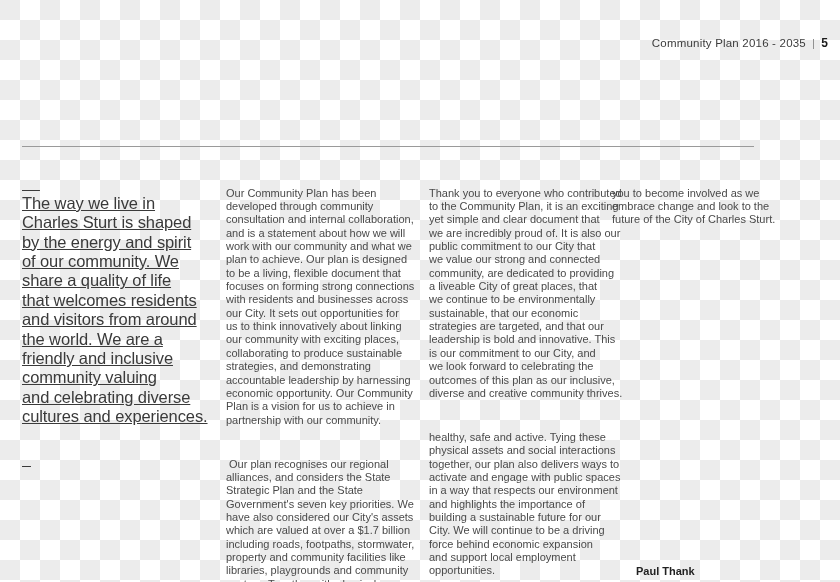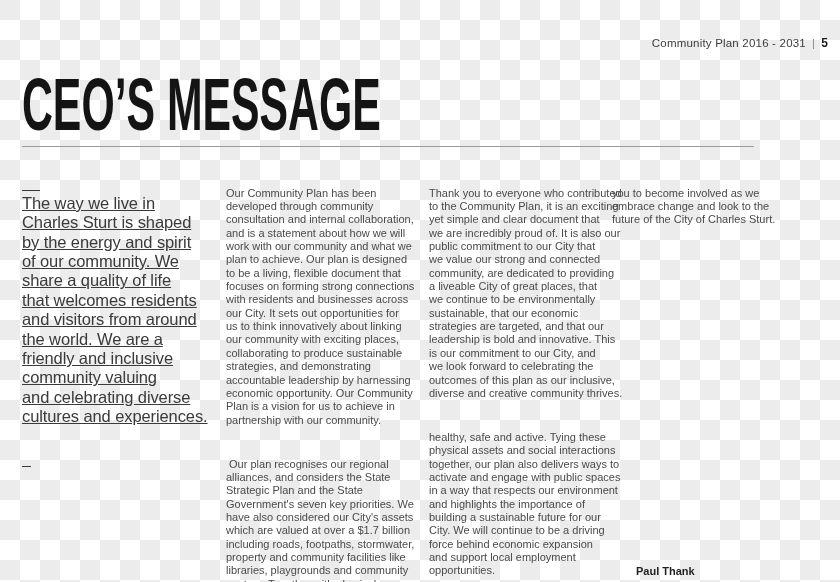--- a/index.html
+++ b/index.html
@@ -47,26 +47,23 @@
   .col4 { top:160px; left:612px; }
   .signature { position:absolute; left:636px; top:528px; white-space:pre; }
   .sig-name { font-size:11px; font-weight:bold; color:#222222; line-height:15px; }
 </style>
 </head>
 <body>
 
 <div class="canvas">
 
   <div class="header">
-    <span>Community Plan 2016 - 2031</span><span class="sep">|</span><span class="pagenum">5</span>
+    <span>Community Plan 2016 - 2035</span><span class="sep">|</span><span class="pagenum">5</span>
   </div>
 
-  <div class="title-wrap">
-    <h1 class="title">CEO’S MESSAGE</h1>
-  </div>
 
   <div class="rule"></div>
 
   <div class="col intro">
     <p>The way we live in
 Charles Sturt is shaped
 by the energy and spirit
 of our community. We
 share a quality of life
 that welcomes residents

